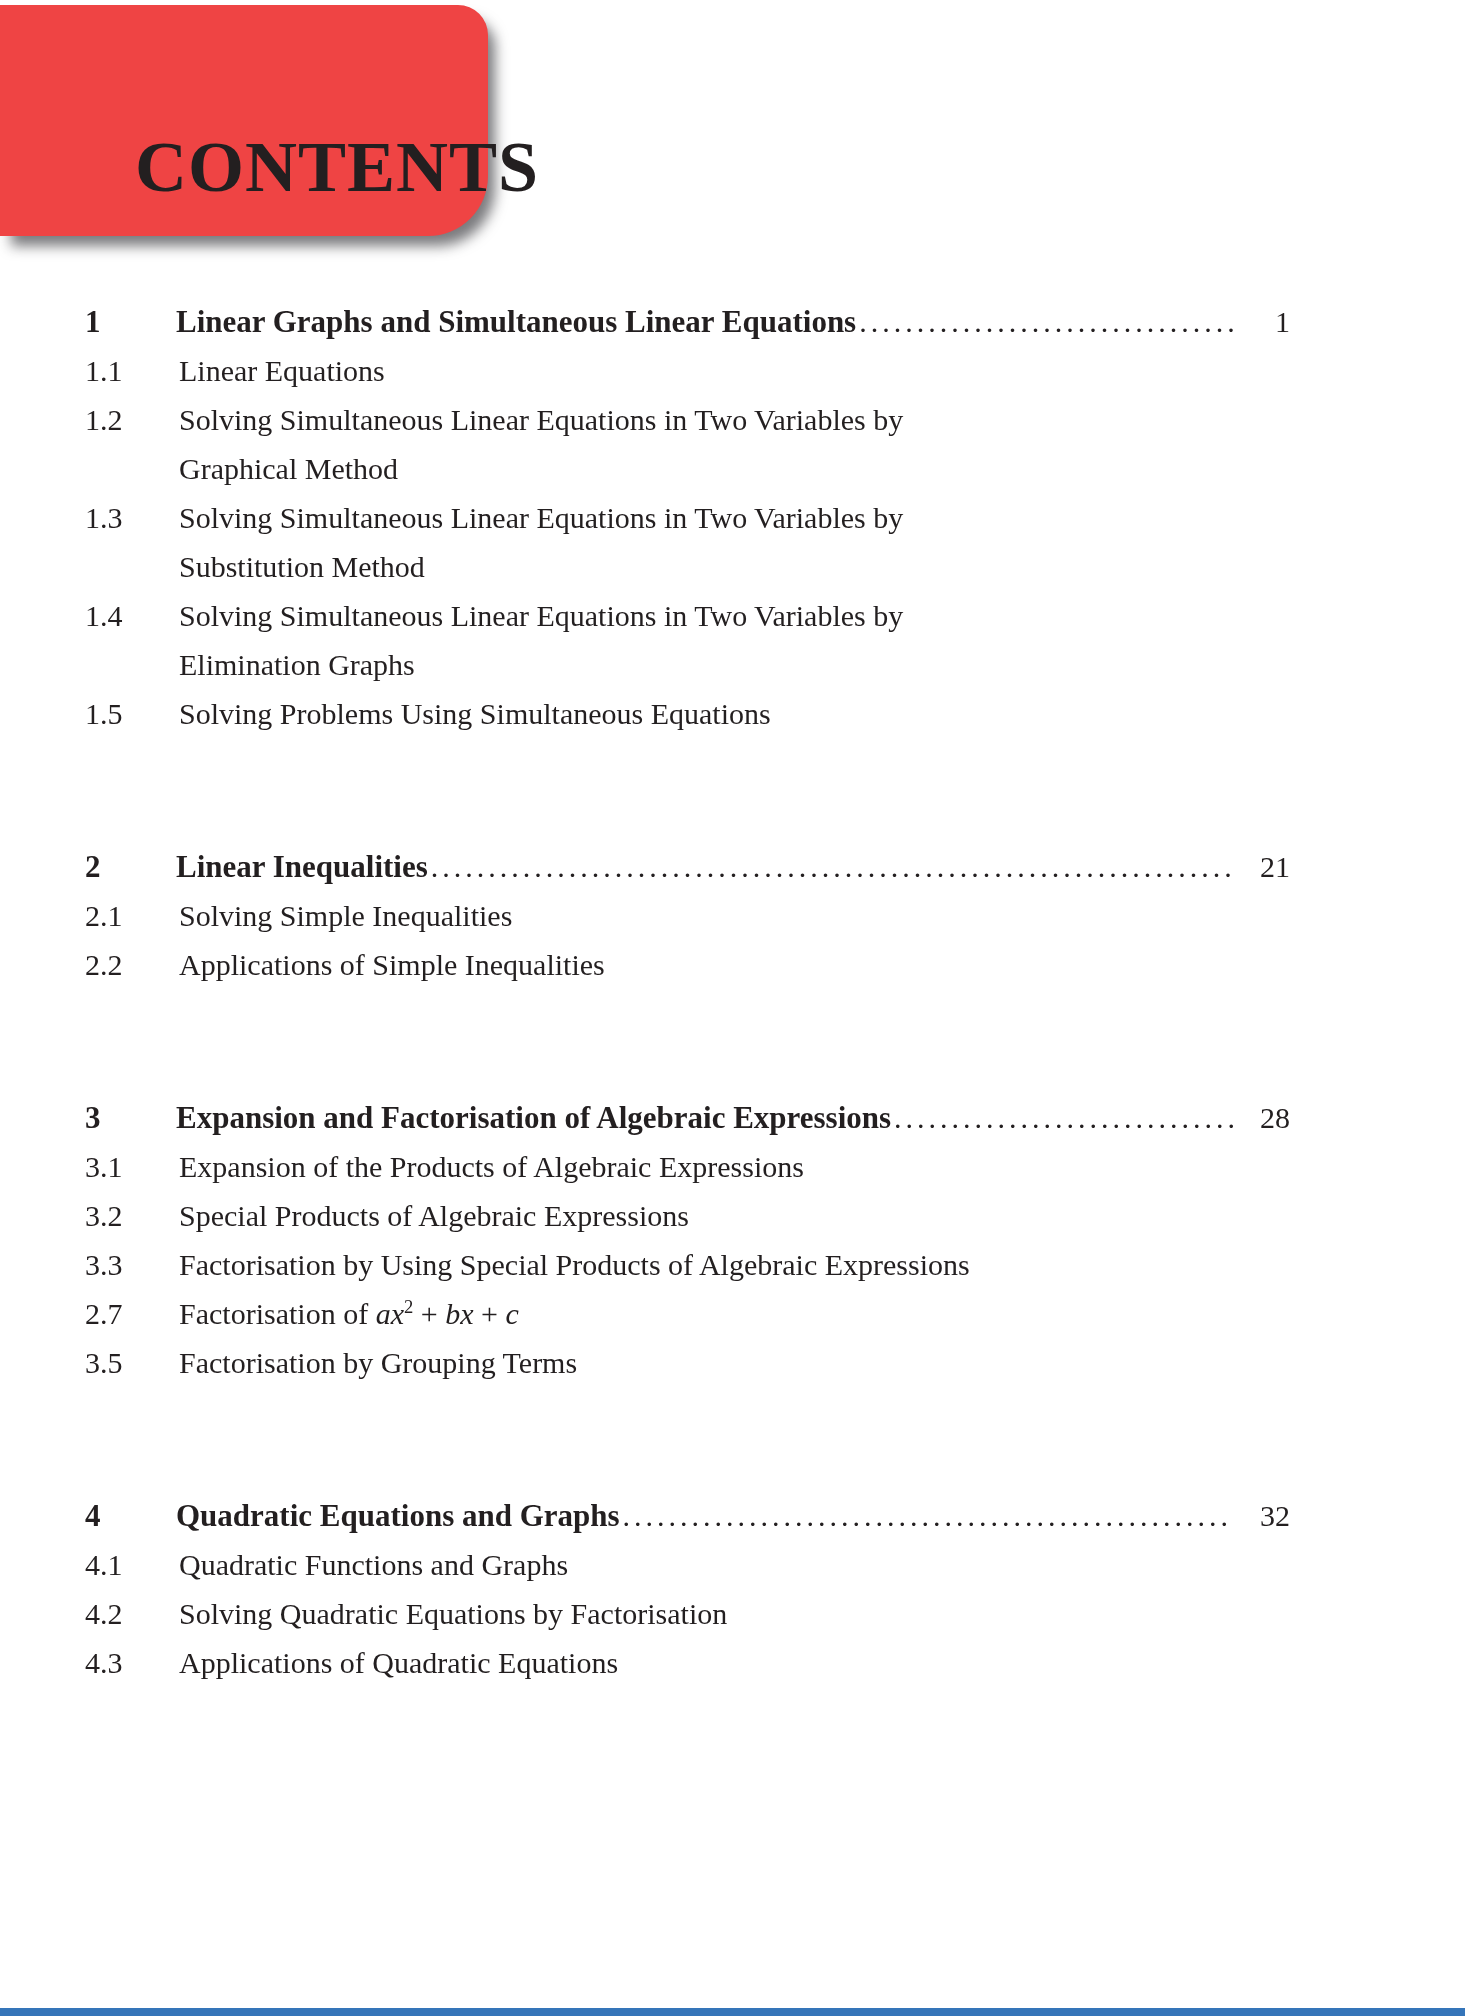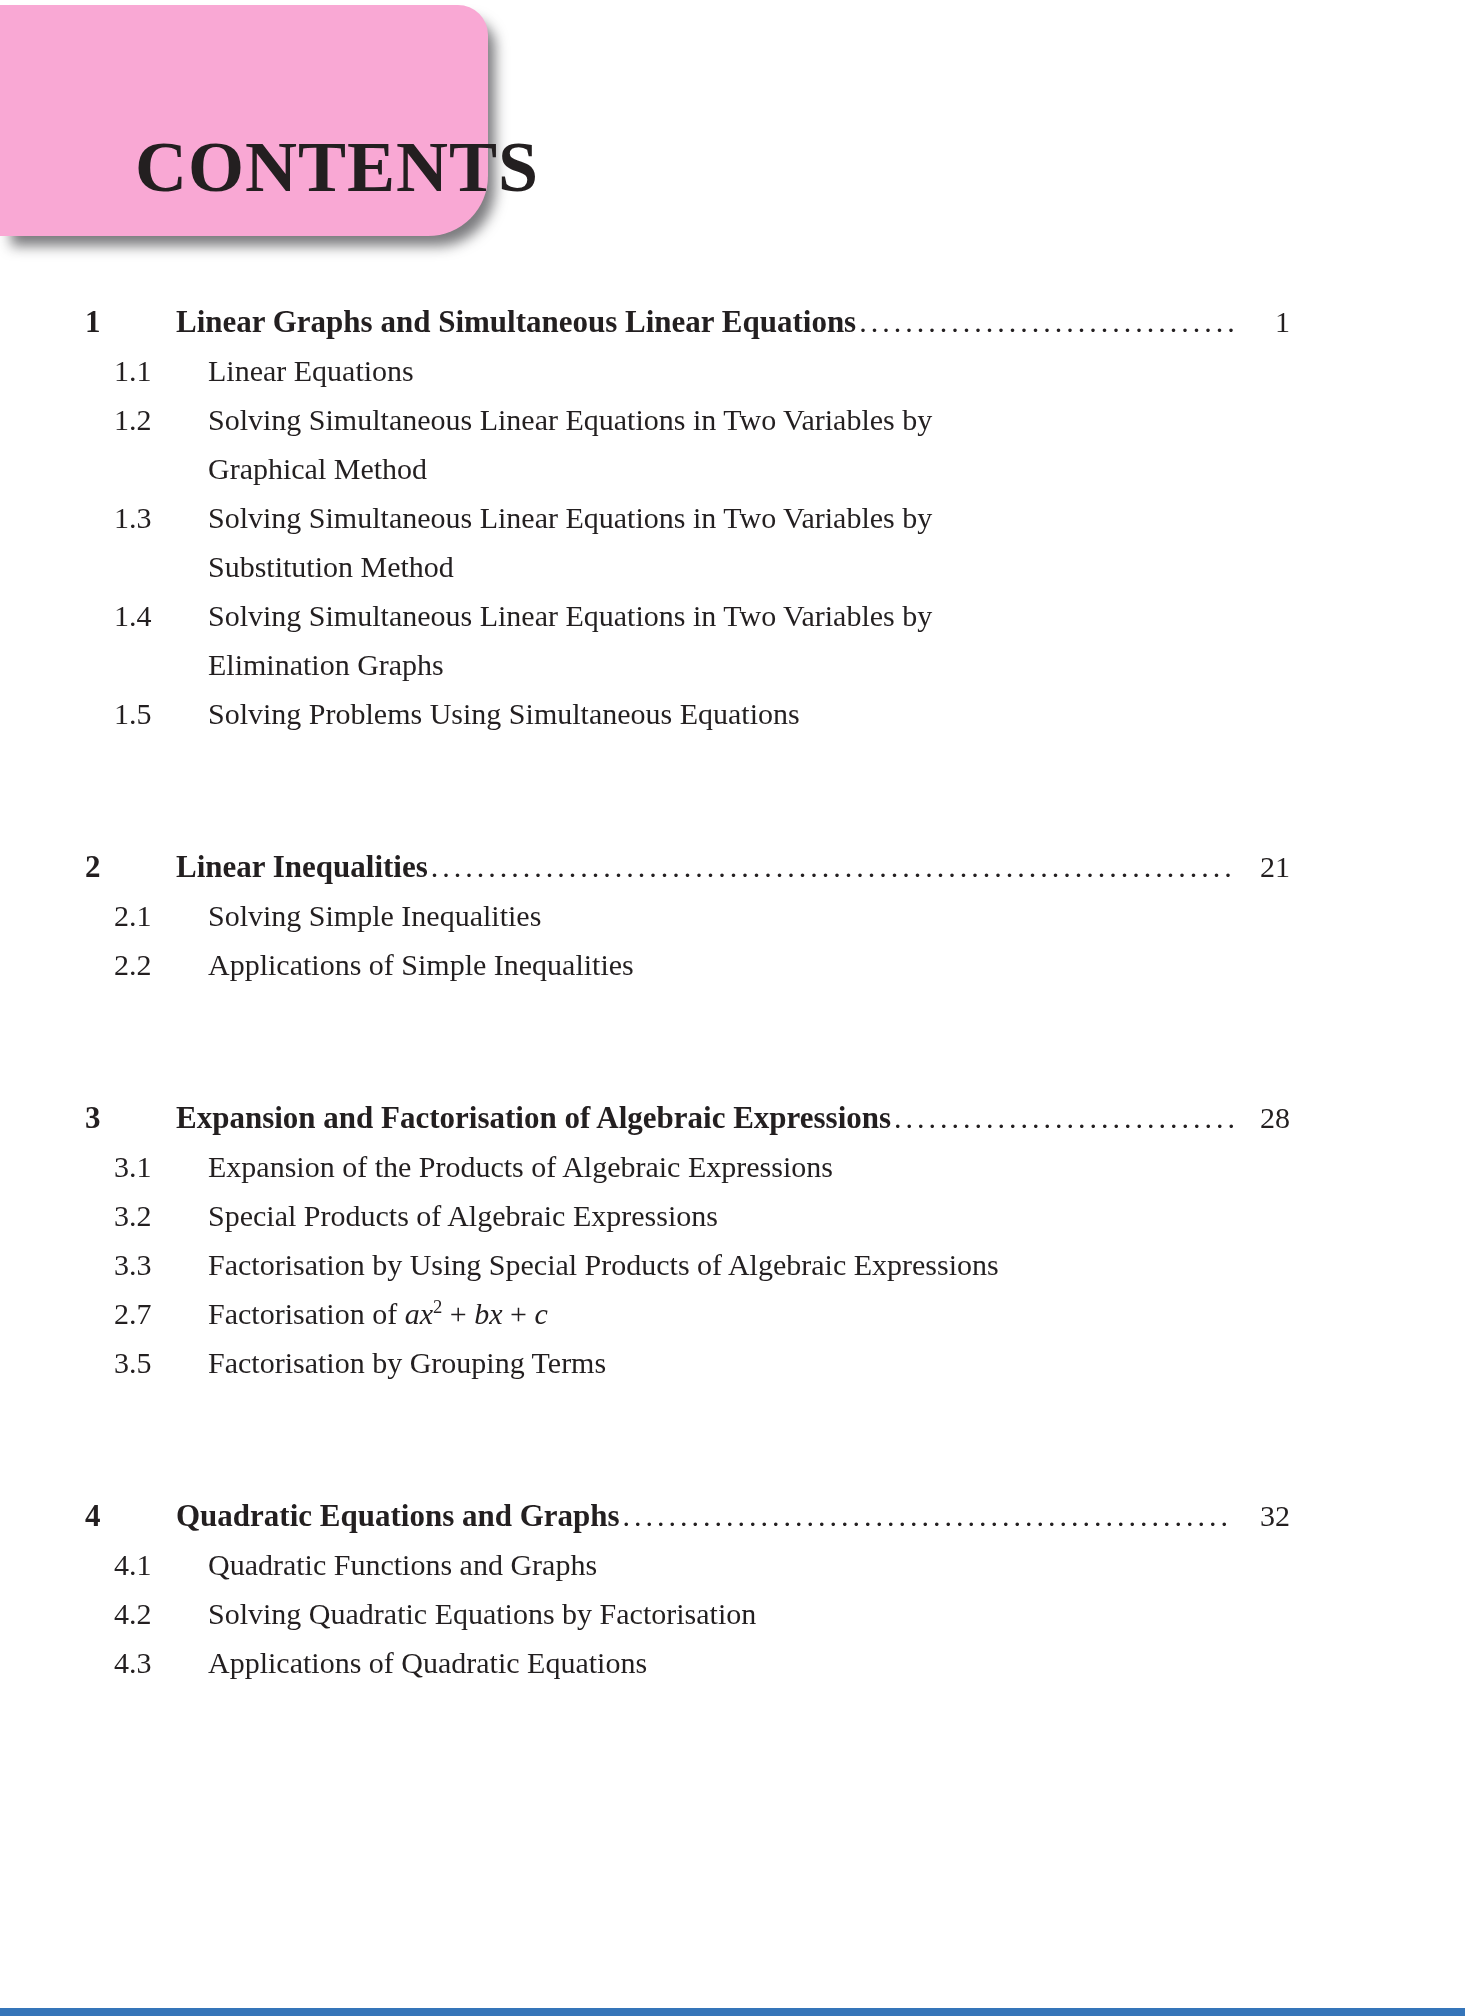--- a/index.html
+++ b/index.html
@@ -77,21 +77,20 @@
     width: 56px;
     text-align: right;
     font-weight: normal;
     font-size: 30px;
   }
 
   .sec { display: flex; }
   .sec .num {
     flex: none;
     width: 94px;
-    margin-left: 29px;
   }
   .sec .title { flex: 1; }
   .sec .title .line { display: block; }
 
   .math-var { font-style: italic; }
   sup {
     font-size: 0.62em;
     vertical-align: super;
     line-height: 0;
   }
@@ -102,21 +101,21 @@
     left: 0;
     right: 0;
     bottom: 0;
     height: 8px;
     background: #3575b9;
   }
 </style>
 </head>
 <body style="color: rgb(35, 31, 32);">
 
-<div class="banner" style="background: #f9a8d4;">
+<div class="banner" style="background: #ef4444;">
   <h1 class="banner-title">CONTENTS</h1>
 </div>
 
 <div class="toc">
 
   <div class="chapter">
     <div class="ch-head">
       <span class="num">1</span>
       <span class="ch-title">Linear Graphs and Simultaneous Linear Equations</span>
       <span class="leader">........................................................................................................................................................................................................</span>

